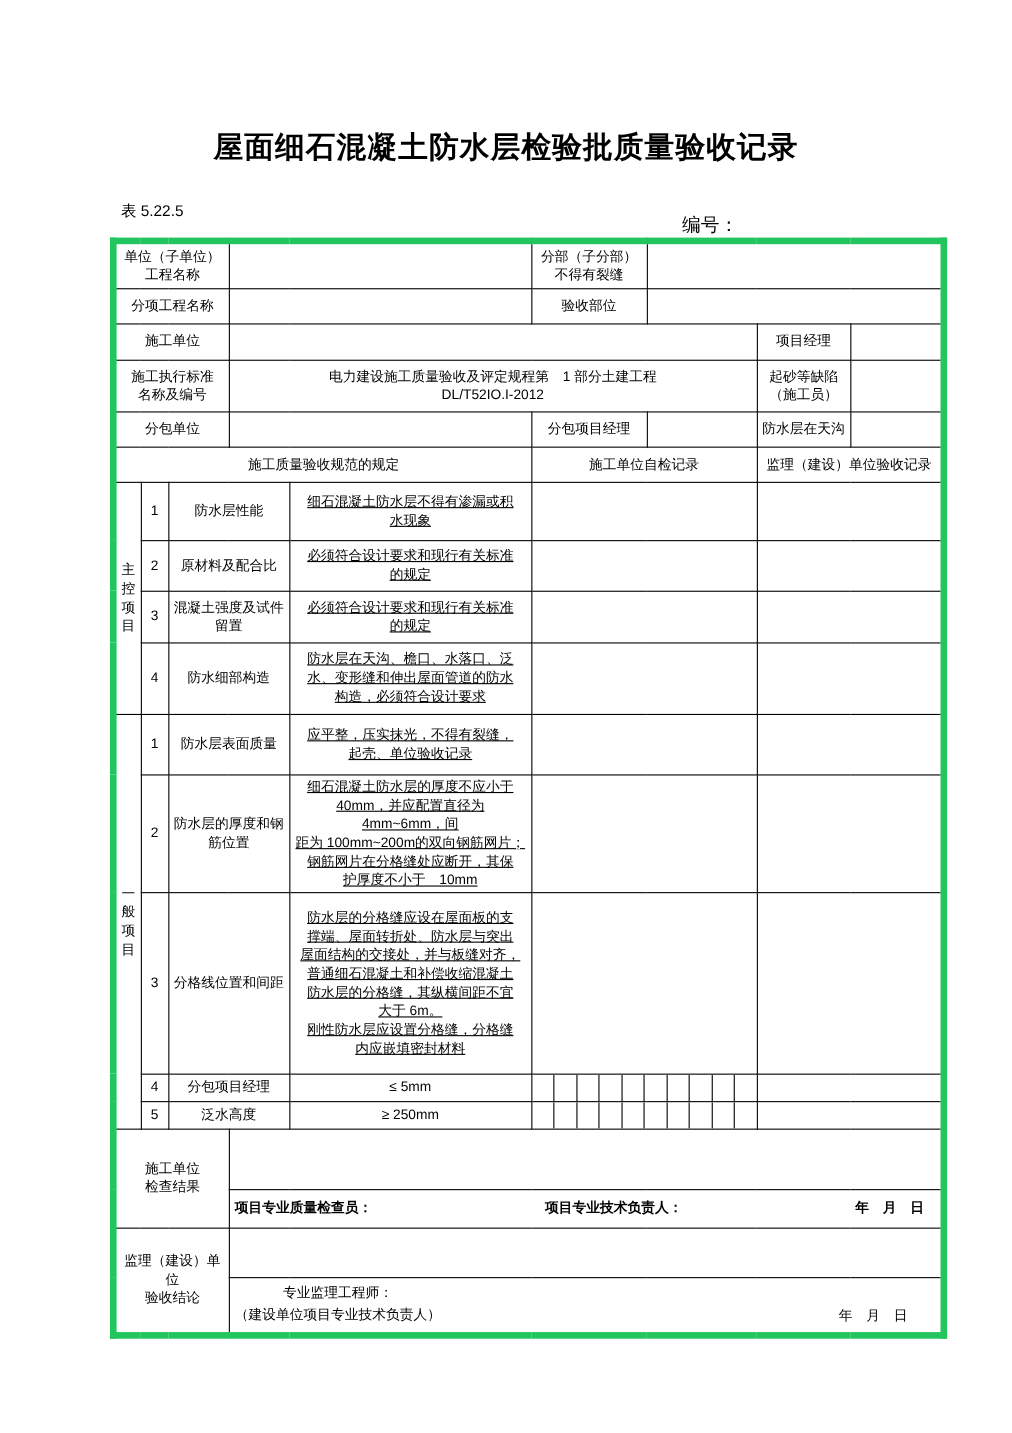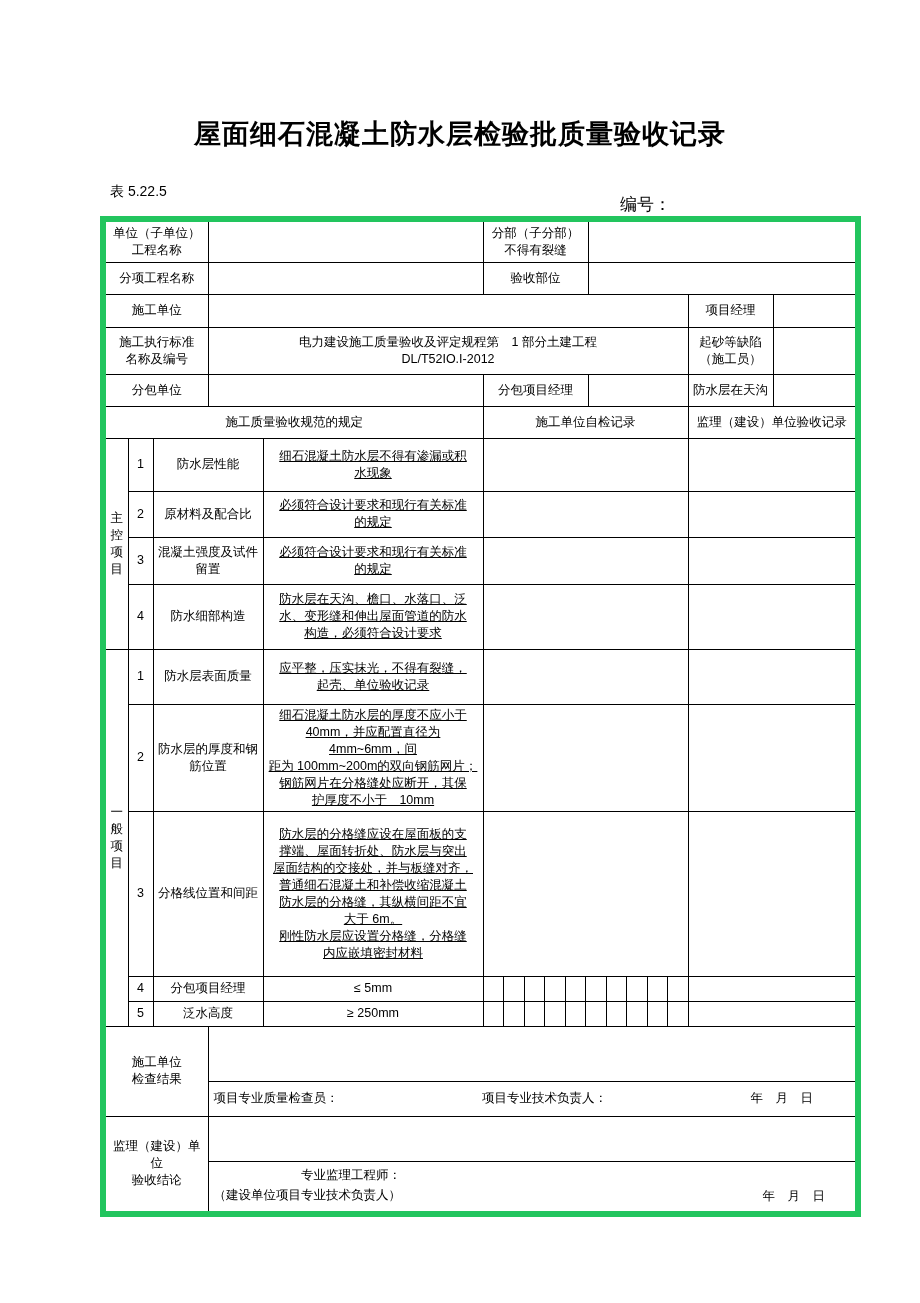--- a/index.html
+++ b/index.html
@@ -28,27 +28,27 @@
   .req { text-align:left;text-decoration:underline; }
   .vert { line-height:26px; padding:0; white-space:pre-line; }
   .nopad { padding:0 !important; vertical-align:top; }
 
   .strip { display:flex; width:100%; height:24px; }
   .strip > div { flex:1; border-left:1px solid #000; }
   .strip > div:first-child { border-left:none; }
 
   .sig1 {
     display:flex; justify-content:space-between; align-items:center;
-    height:34px; padding:0 42px 0 5px; font-size:12.5px;
+    height:34px; padding:0 15px 0 5px; font-size:12.5px;font-weight:bold;
   }
   .sig2 {
     display:flex; justify-content:space-between; align-items:flex-end;
     height:49px; padding:0 30px 6px 5px; font-size:12.5px;
   }
-  .sig2 .who { text-align:right; white-space:pre-line; line-height:20px; }
+  .sig2 .who { text-align:center; white-space:pre-line; line-height:20px; }
 </style>
 </head>
 <body>
 
 <div class="page">
   <div class="title">屋面细石混凝土防水层检验批质量验收记录</div>
   <div class="tno">表 5.22.5</div>
   <div class="serial">编号：</div>
 
   <table class="form">

